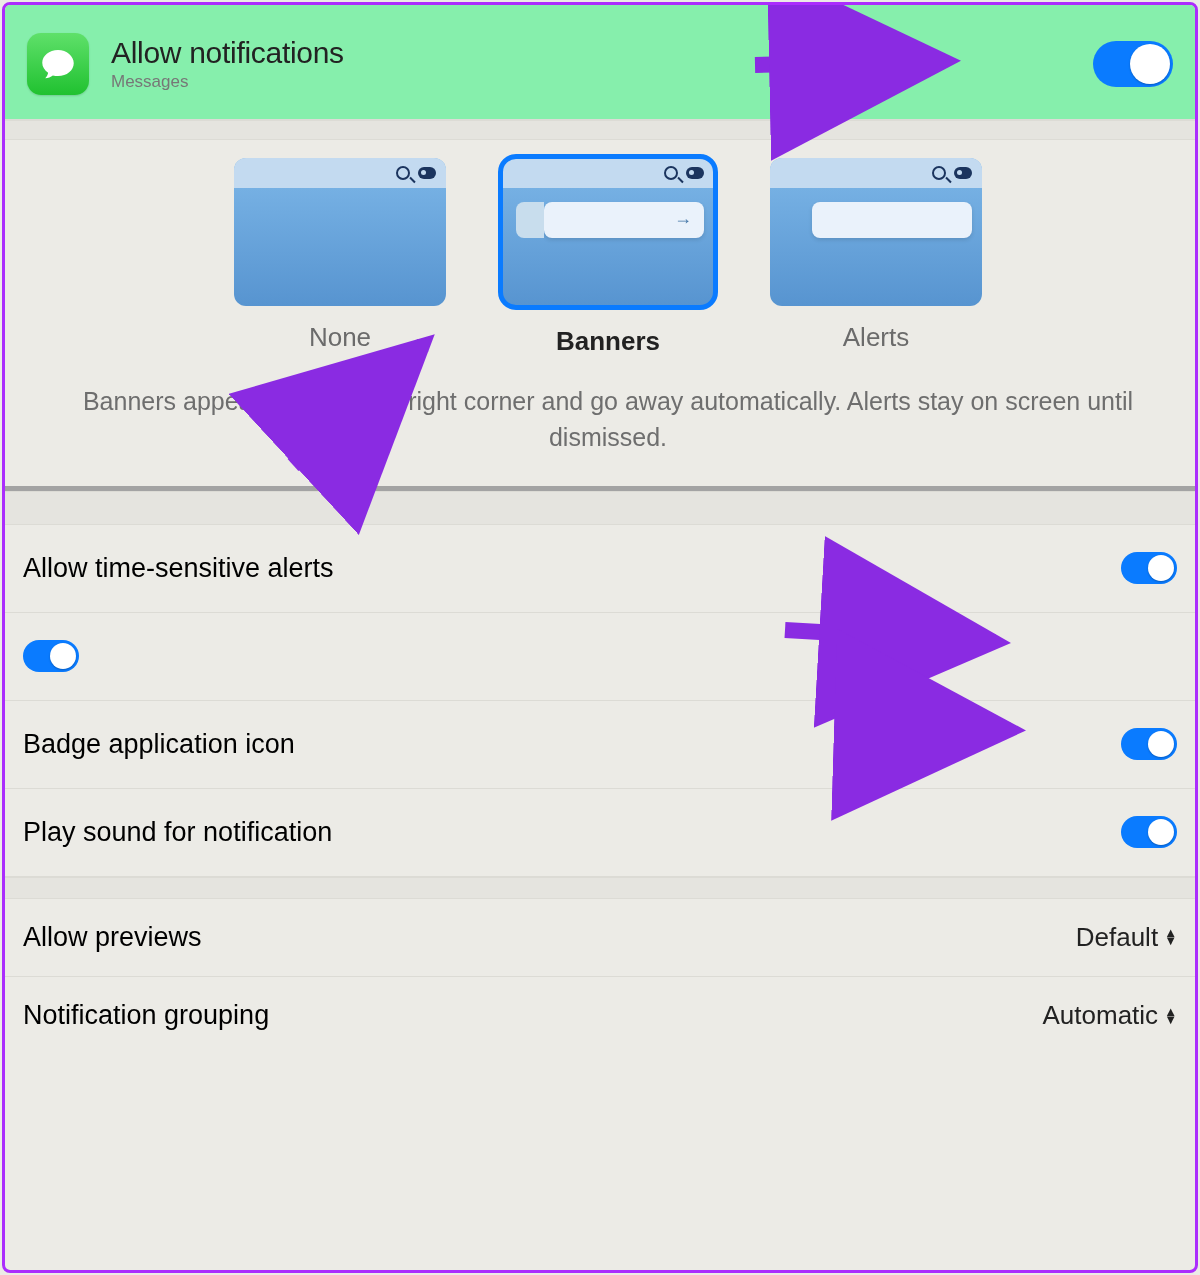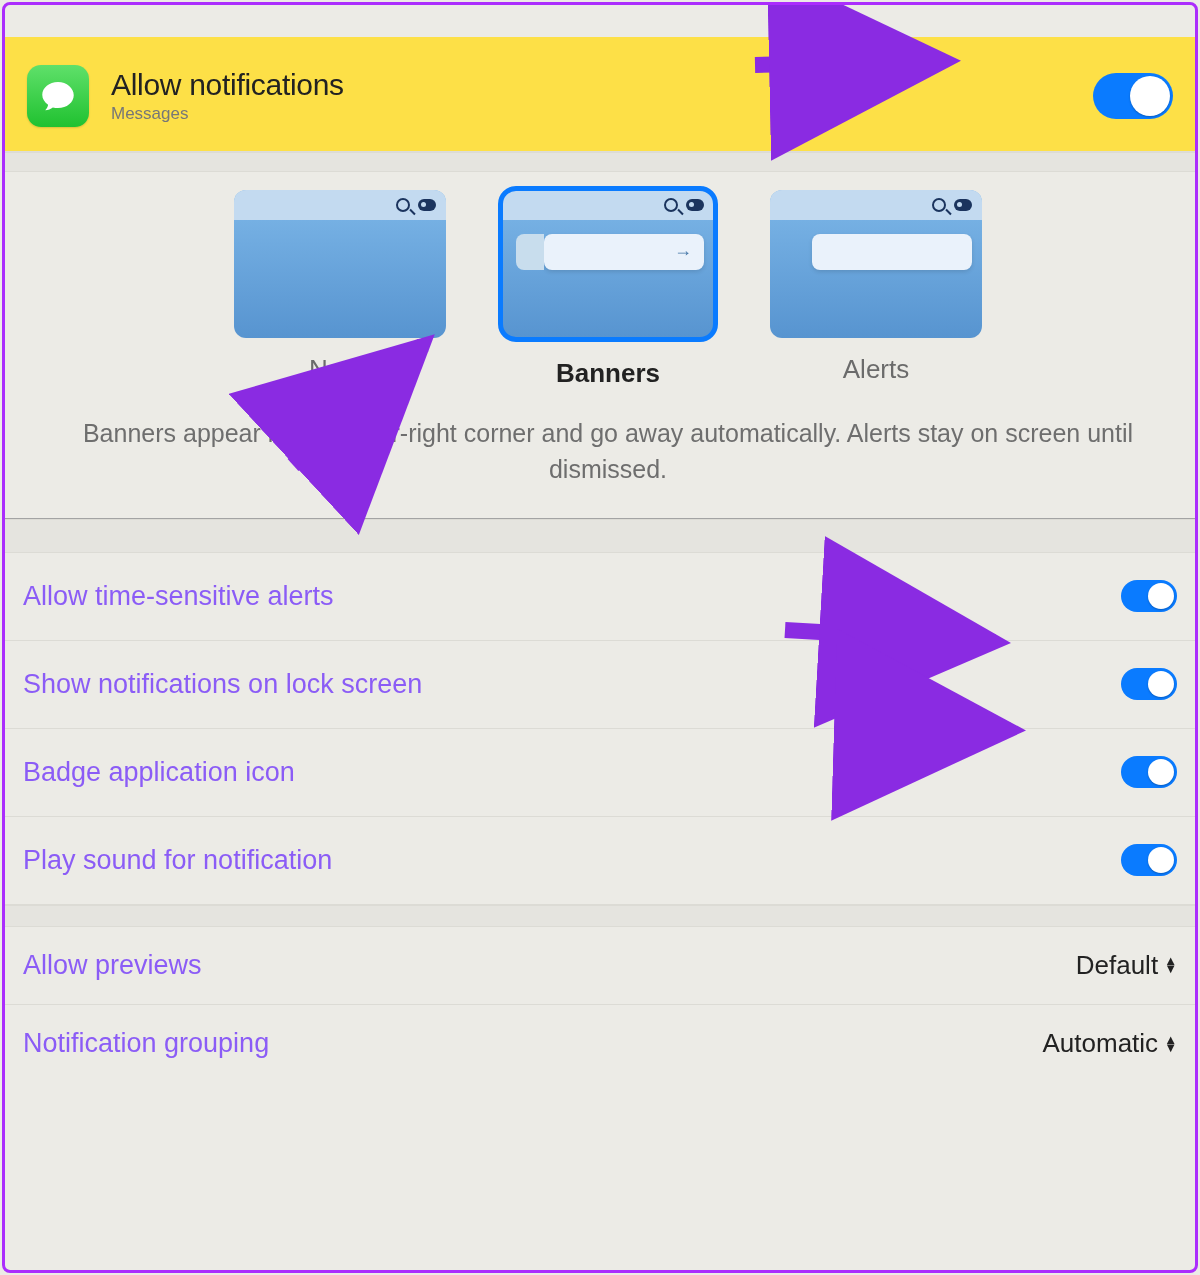--- a/index.html
+++ b/index.html
@@ -19,22 +19,21 @@
     background: #ecebe6;
     overflow: hidden;
   }
 
   
   .header {
     display: flex;
     align-items: center;
     padding: 28px 22px 24px 22px;
     border-bottom: 1px solid #dddcd7;
-    background: #fde047;
-    margin-top: 32px;
+    background: #86efac;
   }
   .app-icon {
     width: 62px; height: 62px;
     border-radius: 14px;
     background: linear-gradient(180deg,#5fe06a 0%,#20c130 100%);
     display: flex; align-items: center; justify-content: center;
     margin-right: 22px;
     box-shadow: 0 1px 2px rgba(0,0,0,.15);
   }
   .app-icon svg { width: 42px; height: 42px; }
@@ -55,21 +54,21 @@
     background: #fff;
     box-shadow: 0 1px 2px rgba(0,0,0,.25);
   }
   .toggle.small { width: 56px; height: 32px; border-radius: 16px; }
   .toggle.small .knob { width: 26px; height: 26px; top: 3px; right: 3px; }
 
   
   .gap-bar { height: 20px; background: #e5e4df; border-top:1px solid #dcdbd5; border-bottom:1px solid #dcdbd5;}
   .style-section {
     padding: 18px 4px 30px 20px;
-    border-bottom: 1px solid #a3a3a3;
+    border-bottom: 5px solid #a3a3a3;
   }
   .style-row {
     display: flex;
     justify-content: center;
     gap: 56px;
   }
   .style-opt { text-align: center; cursor: pointer; }
   .style-thumb {
     width: 212px; height: 148px;
     border-radius: 12px;
@@ -120,21 +119,21 @@
 
   
   .settings-gap { height: 34px; background: #e5e4df; border-top:1px solid #dcdbd5; border-bottom:1px solid #dcdbd5;}
   .row {
     display: flex; align-items: center; justify-content: space-between;
     padding: 0 18px;
     height: 88px;
     border-bottom: 1px solid #dcdbd5;
     background: #ecebe6;
   }
-  .row-label { font-size: 27px; color: #8b5cf6; }
+  .row-label { font-size: 27px; color: #000000; }
   .row.short { height: 78px; }
   .row .value { display:flex; align-items:center; gap:6px; font-size:26px; color:#222; }
   .stepper-icon { display:inline-flex; flex-direction:column; line-height:8px; font-size:13px; color:#222; }
 
   
   .arrow-anno {
     position: absolute;
     pointer-events: none;
   }
   .arrow-anno svg { overflow: visible; }
@@ -206,21 +205,20 @@
 
   <div class="settings-gap"></div>
 
   <div class="row">
     <div class="row-label">Allow time-sensitive alerts</div>
     <div class="toggle small">
         <div class="knob"></div>
       </div>
   </div>
   <div class="row">
-    <div class="row-label">Show notifications on lock screen</div>
     <div class="toggle small">
         <div class="knob"></div>
       </div>
   </div>
   <div class="row">
     <div class="row-label">Badge application icon</div>
     <div class="toggle small">
         <div class="knob"></div>
       </div>
   </div>

